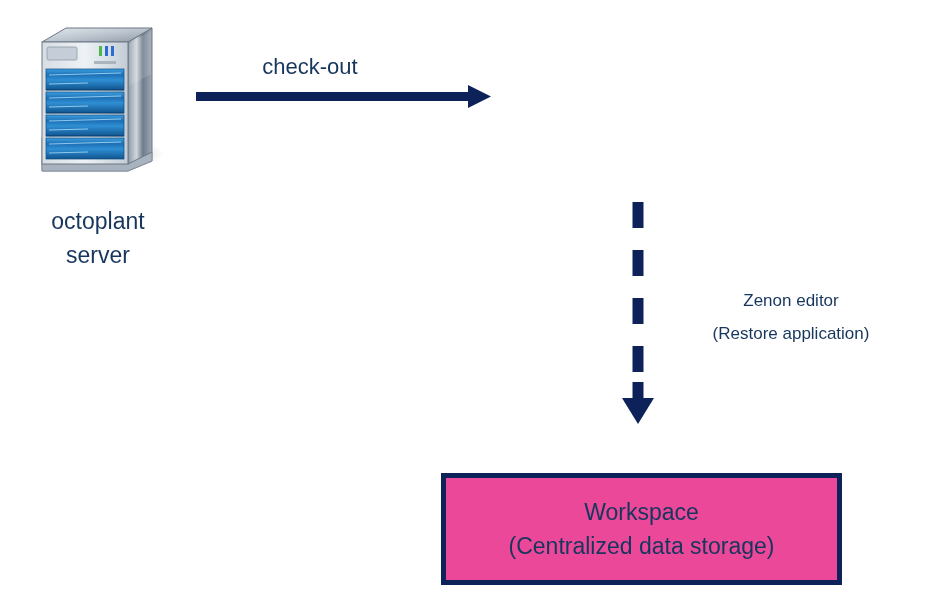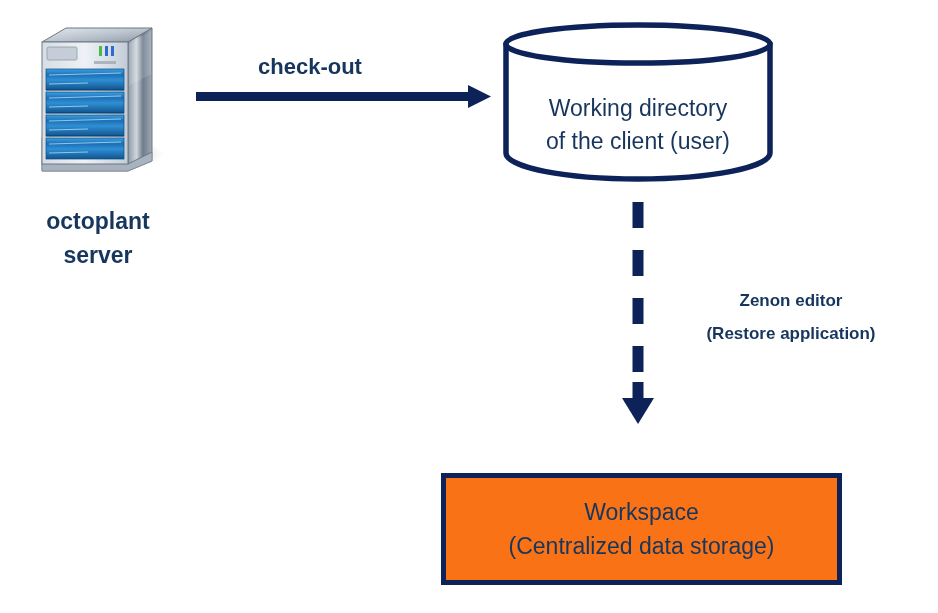--- a/index.html
+++ b/index.html
@@ -29,21 +29,20 @@
   }
   #server-icon svg { display: block; }
 
   
   .label {
     color: #17365D;
     font-size: 23px;
     line-height: 34px;
     text-align: center;
     white-space: pre;
-    font-weight: bold;
   }
   #server-label {
     left: 8px; top: 204px;
     width: 180px;
   }
   #checkout-label {
     left: 190px; top: 52px;
     width: 240px;
     text-align: center;
     font-size: 22px;
@@ -82,21 +81,21 @@
   #dashed-arrow {
     left: 618px; top: 200px;
     width: 42px; height: 226px;
   }
 
   
   #workspace-box {
     left: 441px; top: 473px;
     width: 401px; height: 112px;
     border: 5px solid #0D2259;
-    background: #f97316;
+    background: #ec4899;
     box-sizing: border-box;
     display: flex;
     align-items: center;
     justify-content: center;
   }
   #workspace-box .box-text {
     color: #17365D;
     font-size: 23px;
     line-height: 34px;
     text-align: center;
@@ -193,30 +192,20 @@
 server</div>
 
   <div class="node label" id="checkout-label">check-out</div>
 
   <div class="node" id="checkout-arrow">
     <svg width="296" height="26" viewBox="0 0 296 26" xmlns="http://www.w3.org/2000/svg">
       <path d="M0 8 L272 8 L272 1 L295 12.5 L272 24 L272 17 L0 17 Z" fill="#0D2259"></path>
     </svg>
   </div>
 
-  <div class="node" id="cylinder">
-    <svg width="280" height="162" viewBox="0 0 280 162" xmlns="http://www.w3.org/2000/svg">
-
-      <path d="M8 24 L8 133 A132 26 0 0 0 272 133 L272 24" fill="#ffffff" stroke="#0D2259" stroke-width="5.5" stroke-linecap="round"></path>
-
-      <ellipse cx="140" cy="24" rx="132" ry="19" fill="#ffffff" stroke="#0D2259" stroke-width="5.5"></ellipse>
-    </svg>
-    <div class="cyl-text">Working directory
-of the client (user)</div>
-  </div>
 
   <div class="node" id="dashed-arrow">
     <svg width="42" height="226" viewBox="0 0 42 226" xmlns="http://www.w3.org/2000/svg">
       <path d="M20 2 L20 194" stroke="#0D2259" stroke-width="11" stroke-dasharray="26 22" fill="none"></path>
       <path d="M20 182 L20 200" stroke="#0D2259" stroke-width="11" fill="none"></path>
       <path d="M4 198 L36 198 L20 224 Z" fill="#0D2259"></path>
     </svg>
   </div>
 
   <div class="node label" id="zenon-label">Zenon editor

